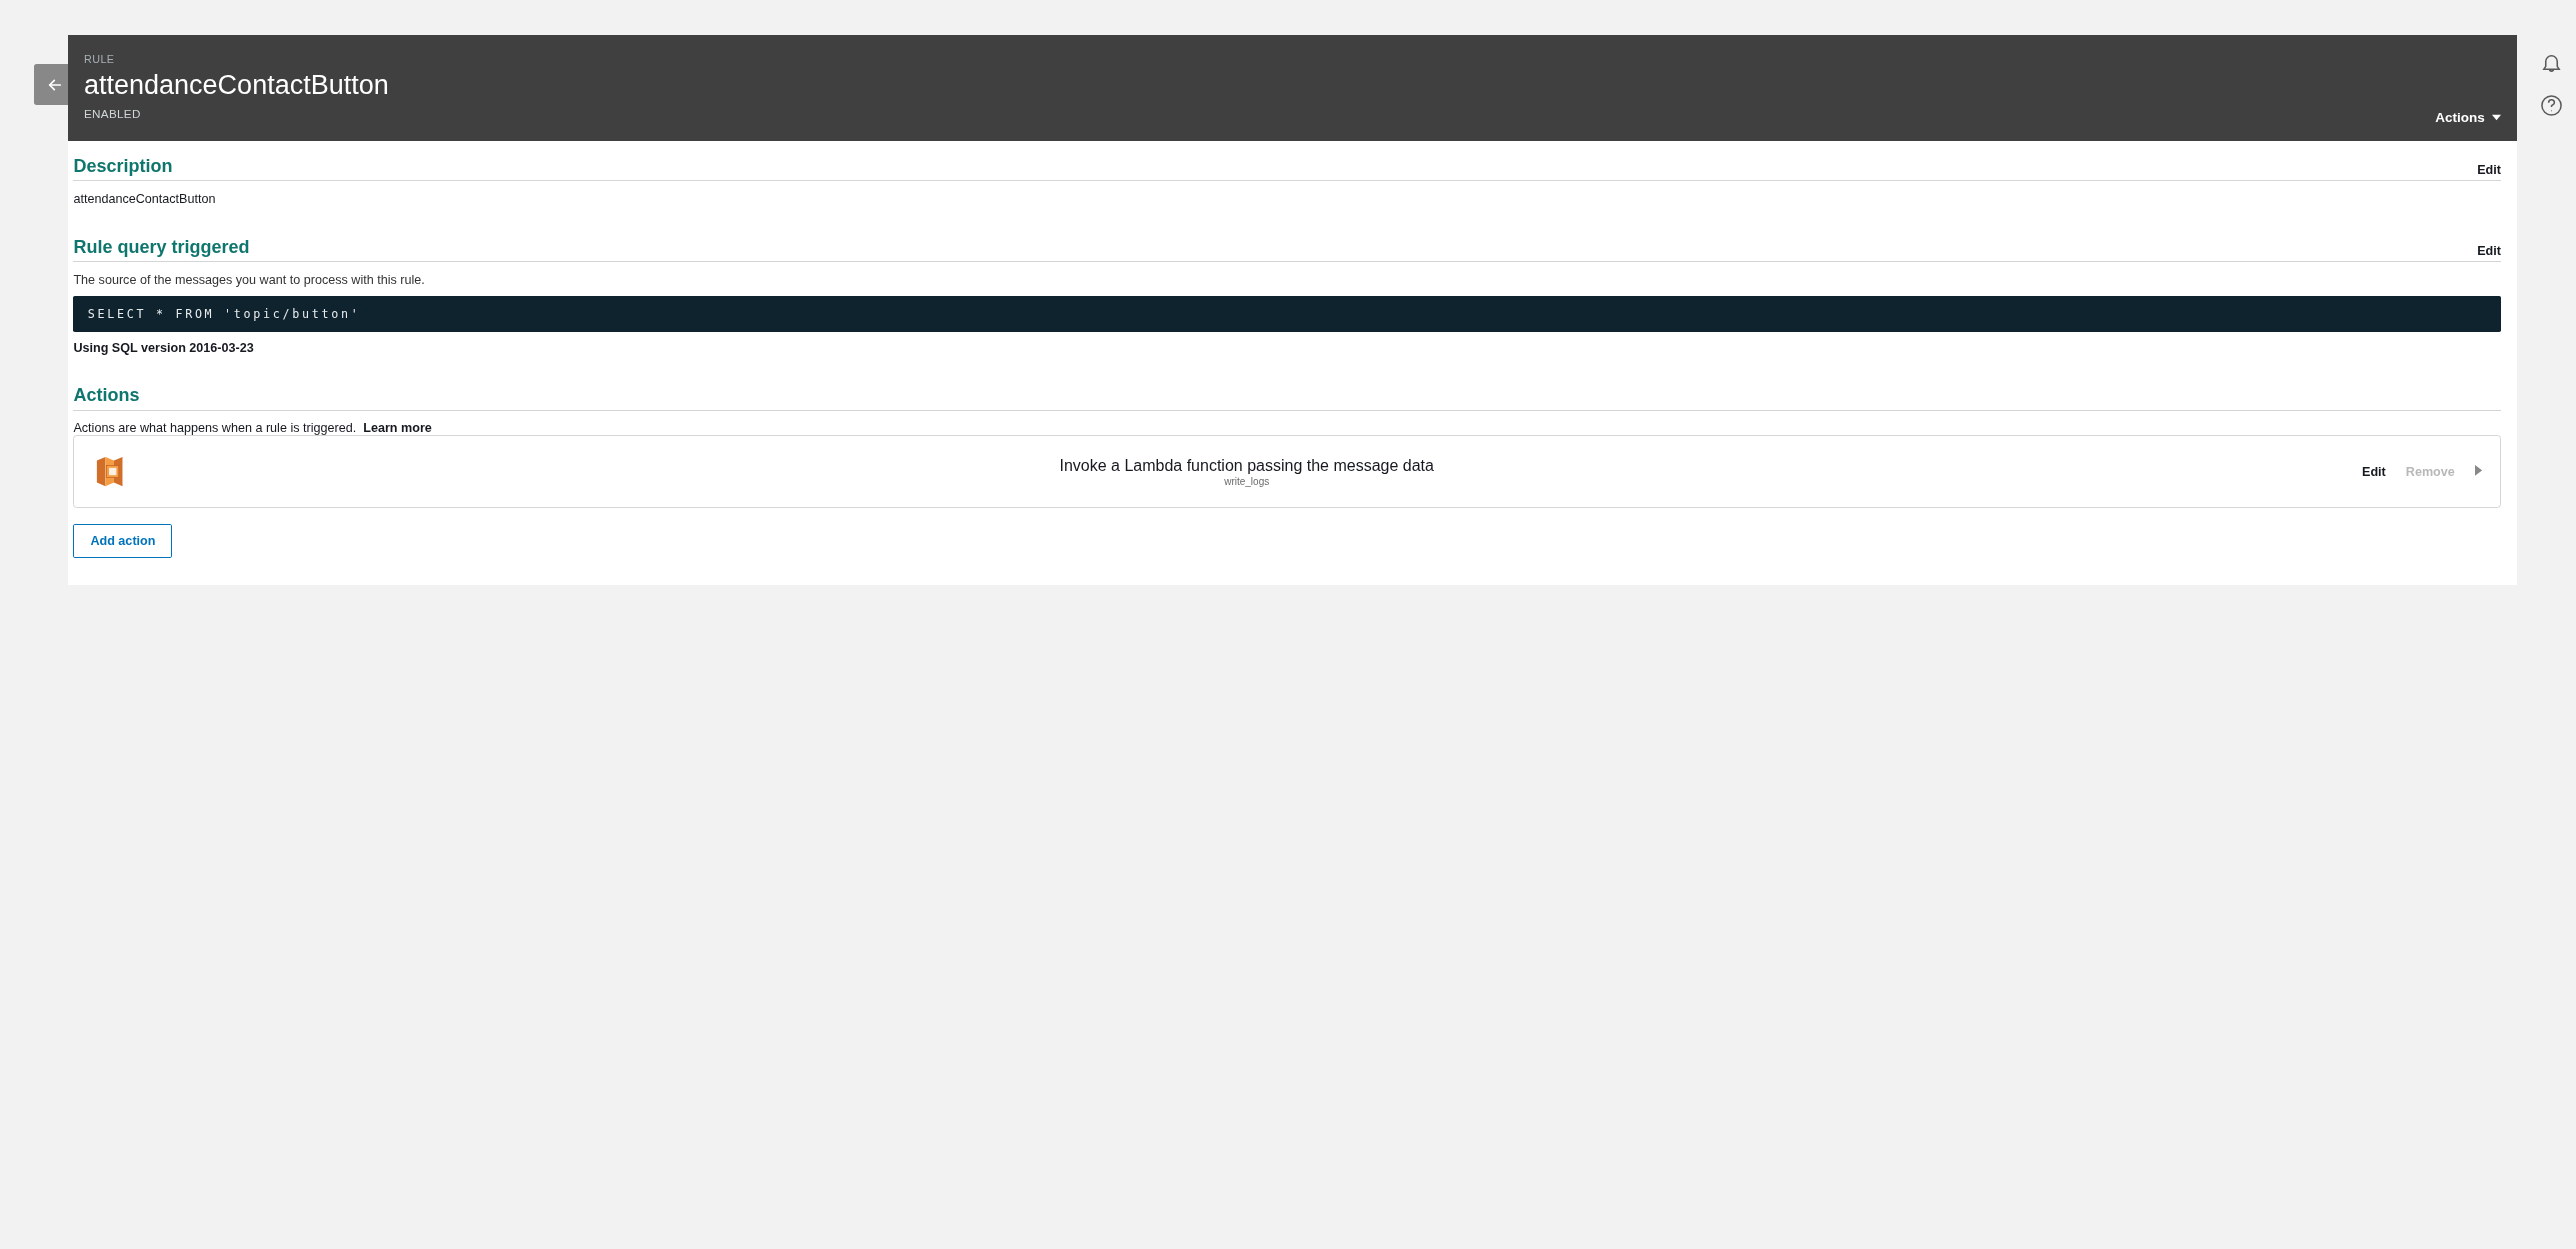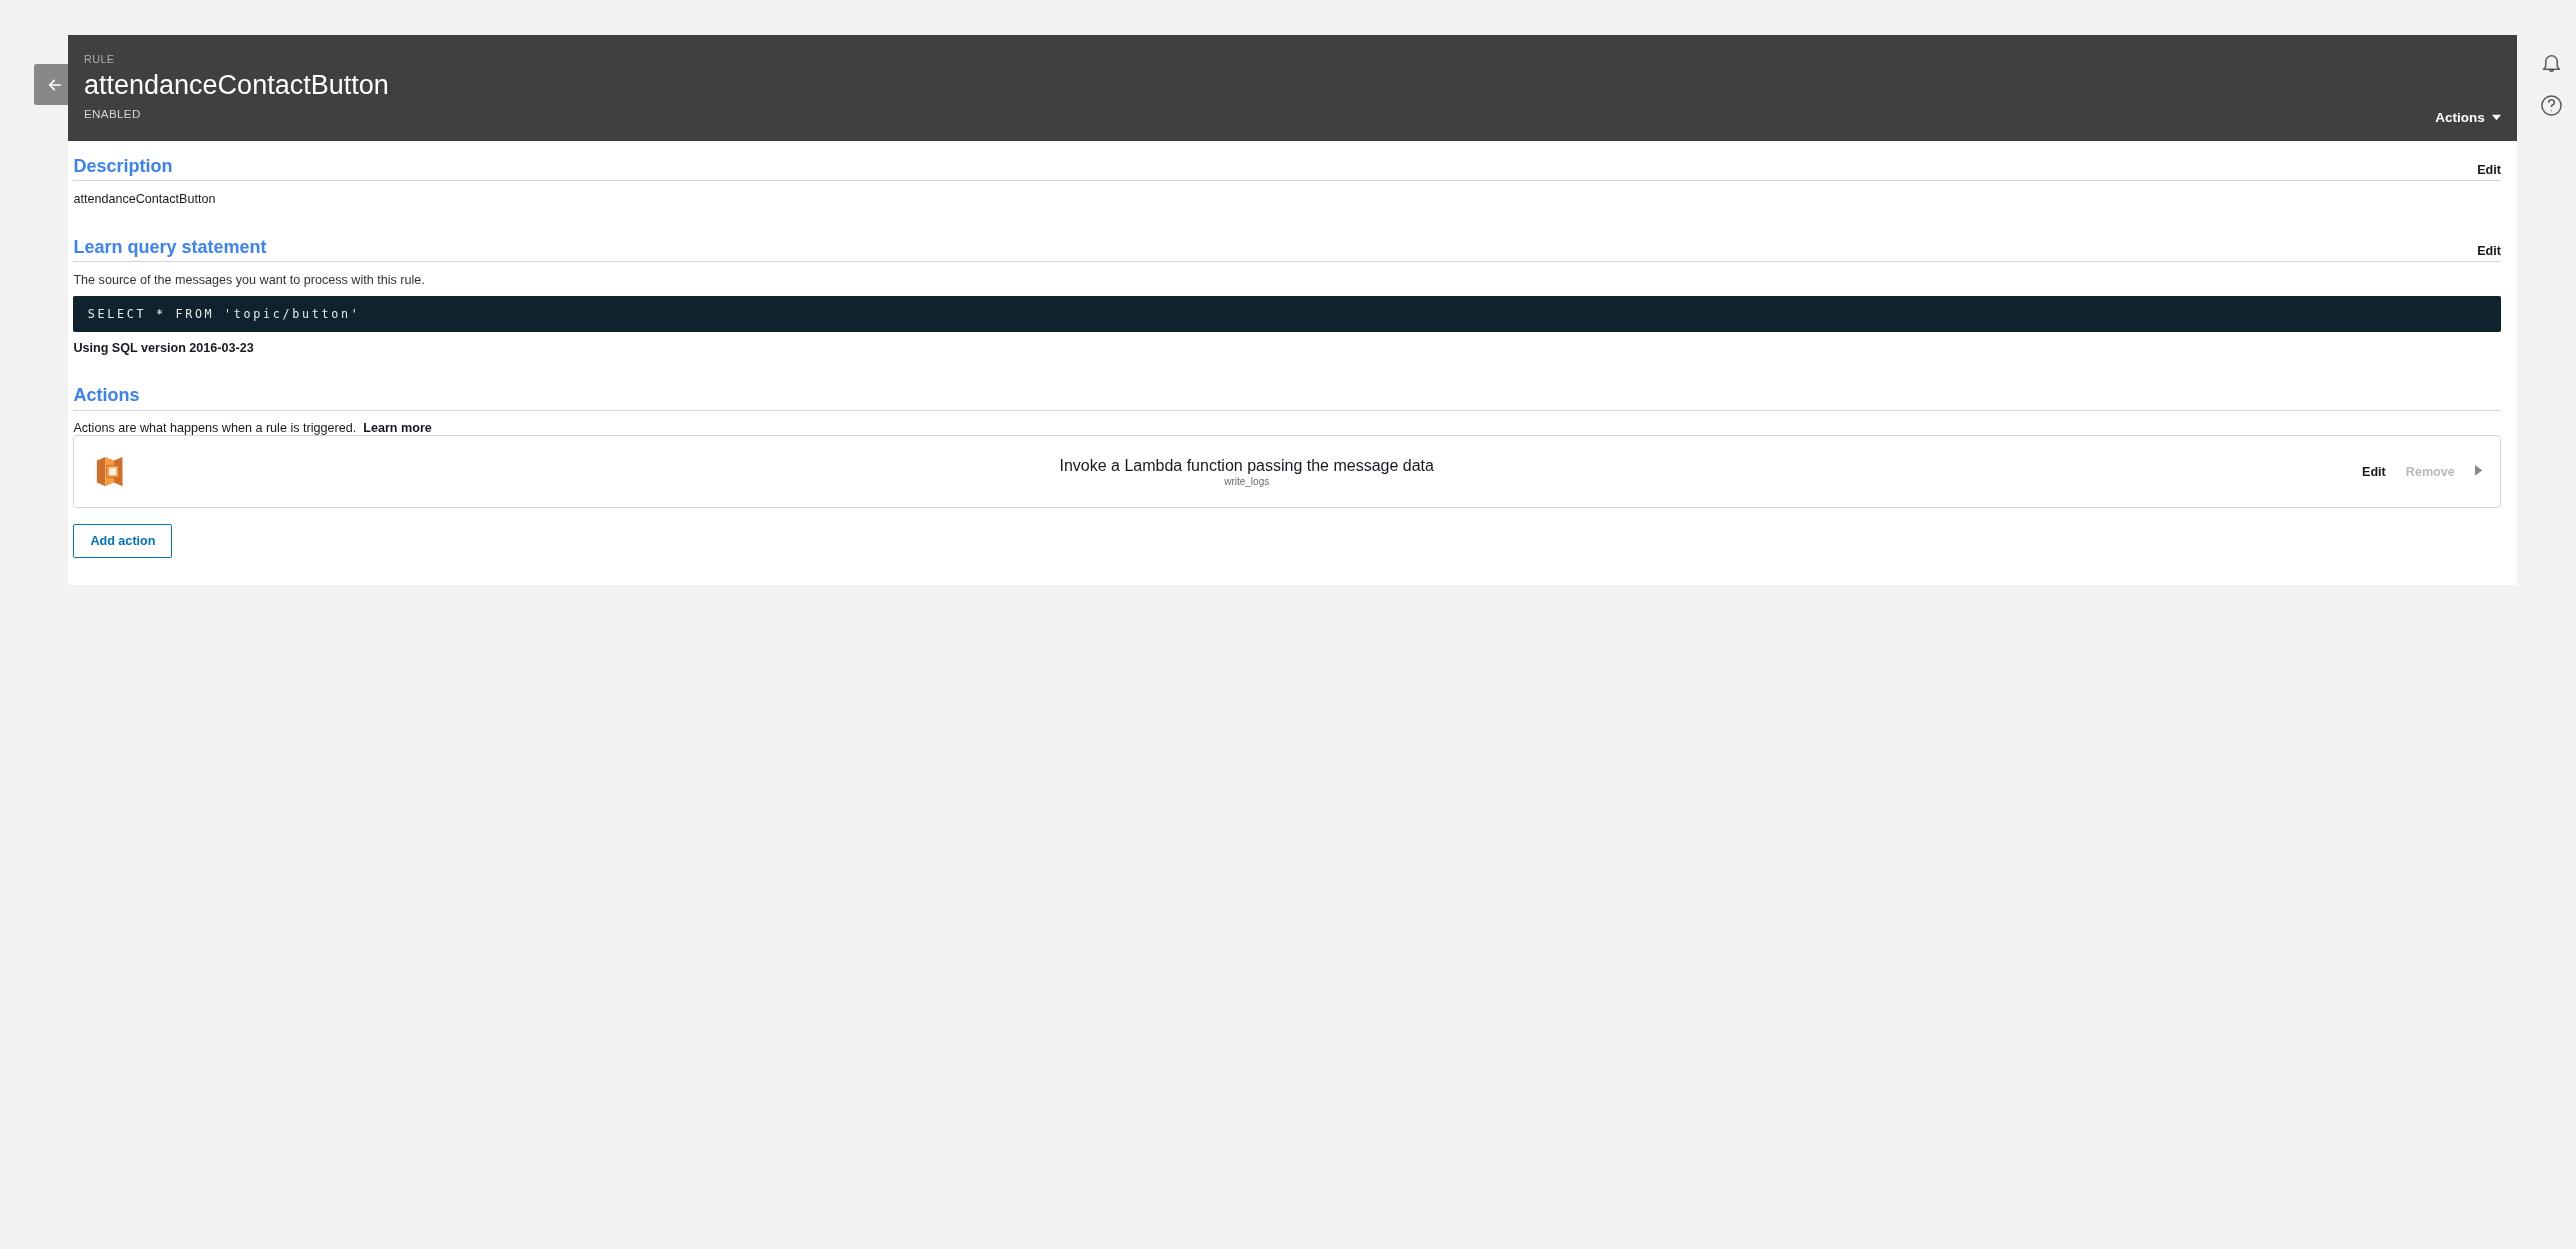--- a/index.html
+++ b/index.html
@@ -106,21 +106,21 @@
     display:flex;
     justify-content:space-between;
     align-items:flex-end;
     border-bottom:0.9px solid #d5d5d5;
     padding-bottom:3.6px;
     margin-bottom:10.8px;
   }
   .section-head h2 {
     font-size:18px;
     font-weight:700;
-    color:#3b82f6;
+    color:#0f766e;
   }
   .section-head .edit {
     font-weight:700;
     font-size:12.6px;
     cursor:pointer;
   }
   .desc-text { font-size:12.6px; color:#16191f; margin-bottom:30.5px; }
   .helper { font-size:12.6px; color:#333; margin-bottom:9px; }
   .codeblock {
     background:#0f232e;
@@ -209,21 +209,21 @@
 
       <div class="content">
 
         <div class="section-head">
           <h2>Description</h2>
           <span class="edit">Edit</span>
         </div>
         <div class="desc-text">attendanceContactButton</div>
 
         <div class="section-head">
-          <h2>Learn query statement</h2>
+          <h2>Rule query triggered</h2>
           <span class="edit">Edit</span>
         </div>
         <div class="helper">The source of the messages you want to process with this rule.</div>
         <div class="codeblock">SELECT * FROM 'topic/button'</div>
         <div class="sqlver">Using SQL version 2016-03-23</div>
 
         <div class="actions-section">
           <div class="section-head">
             <h2>Actions</h2>
           </div>

